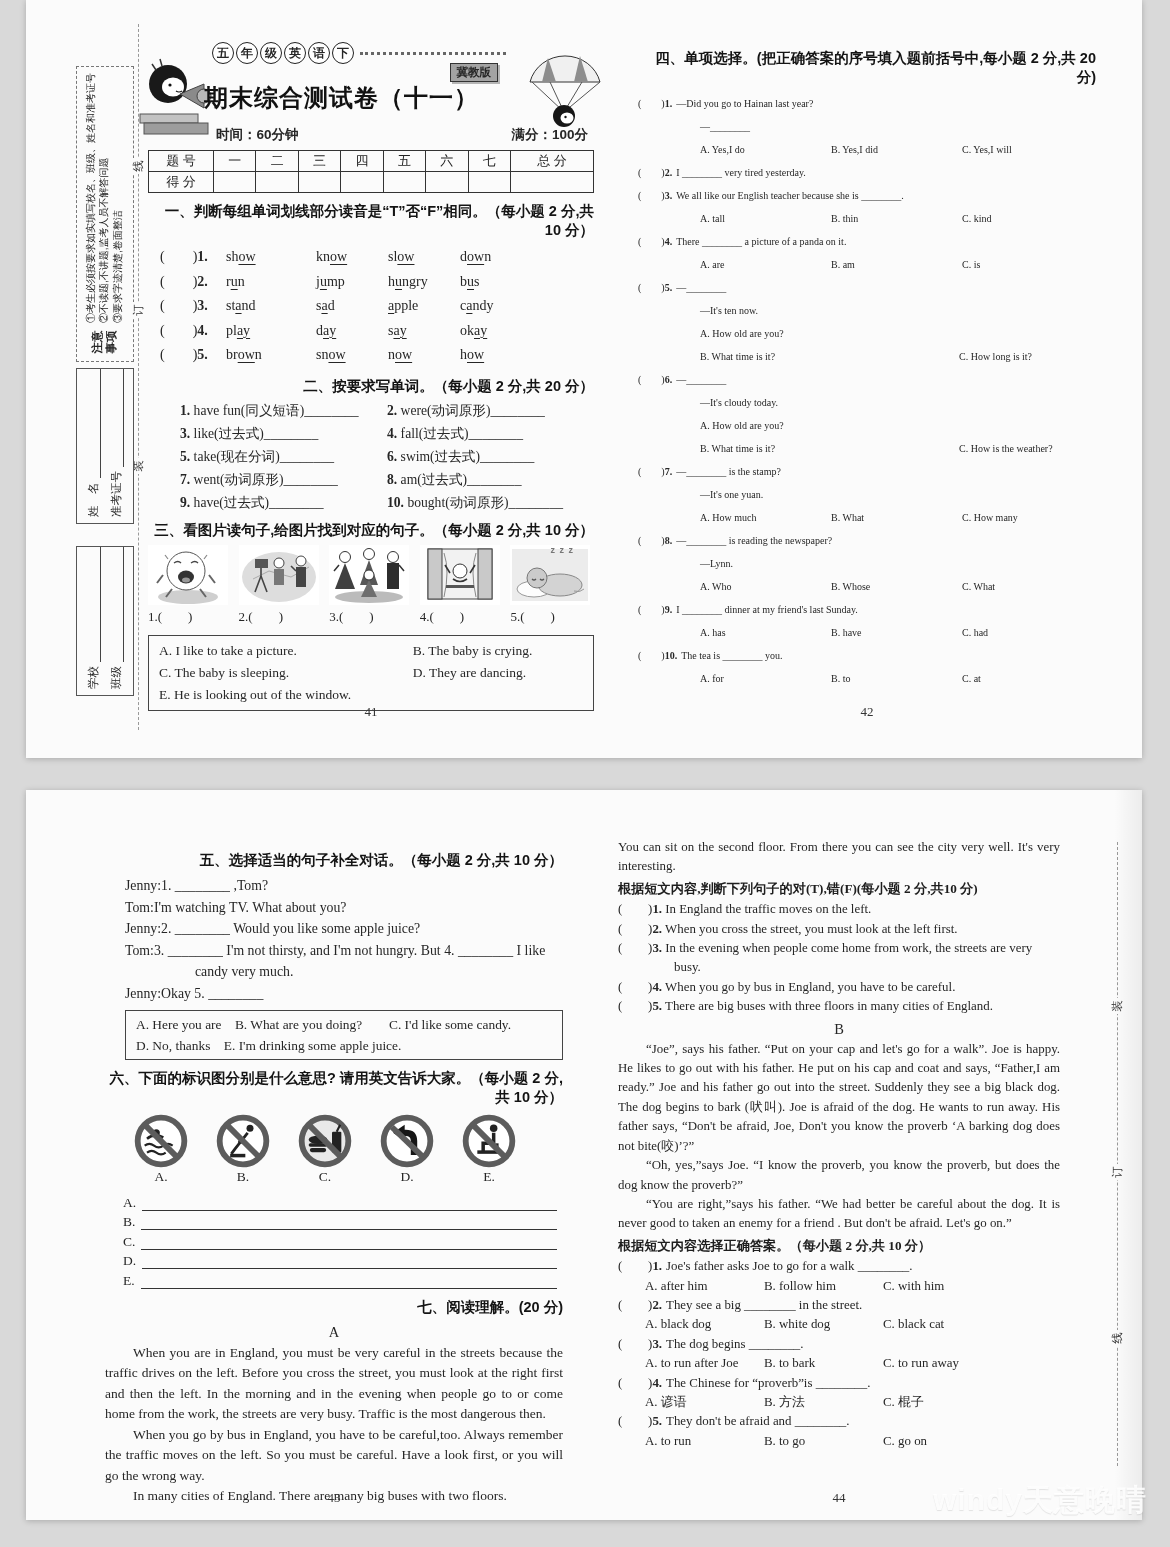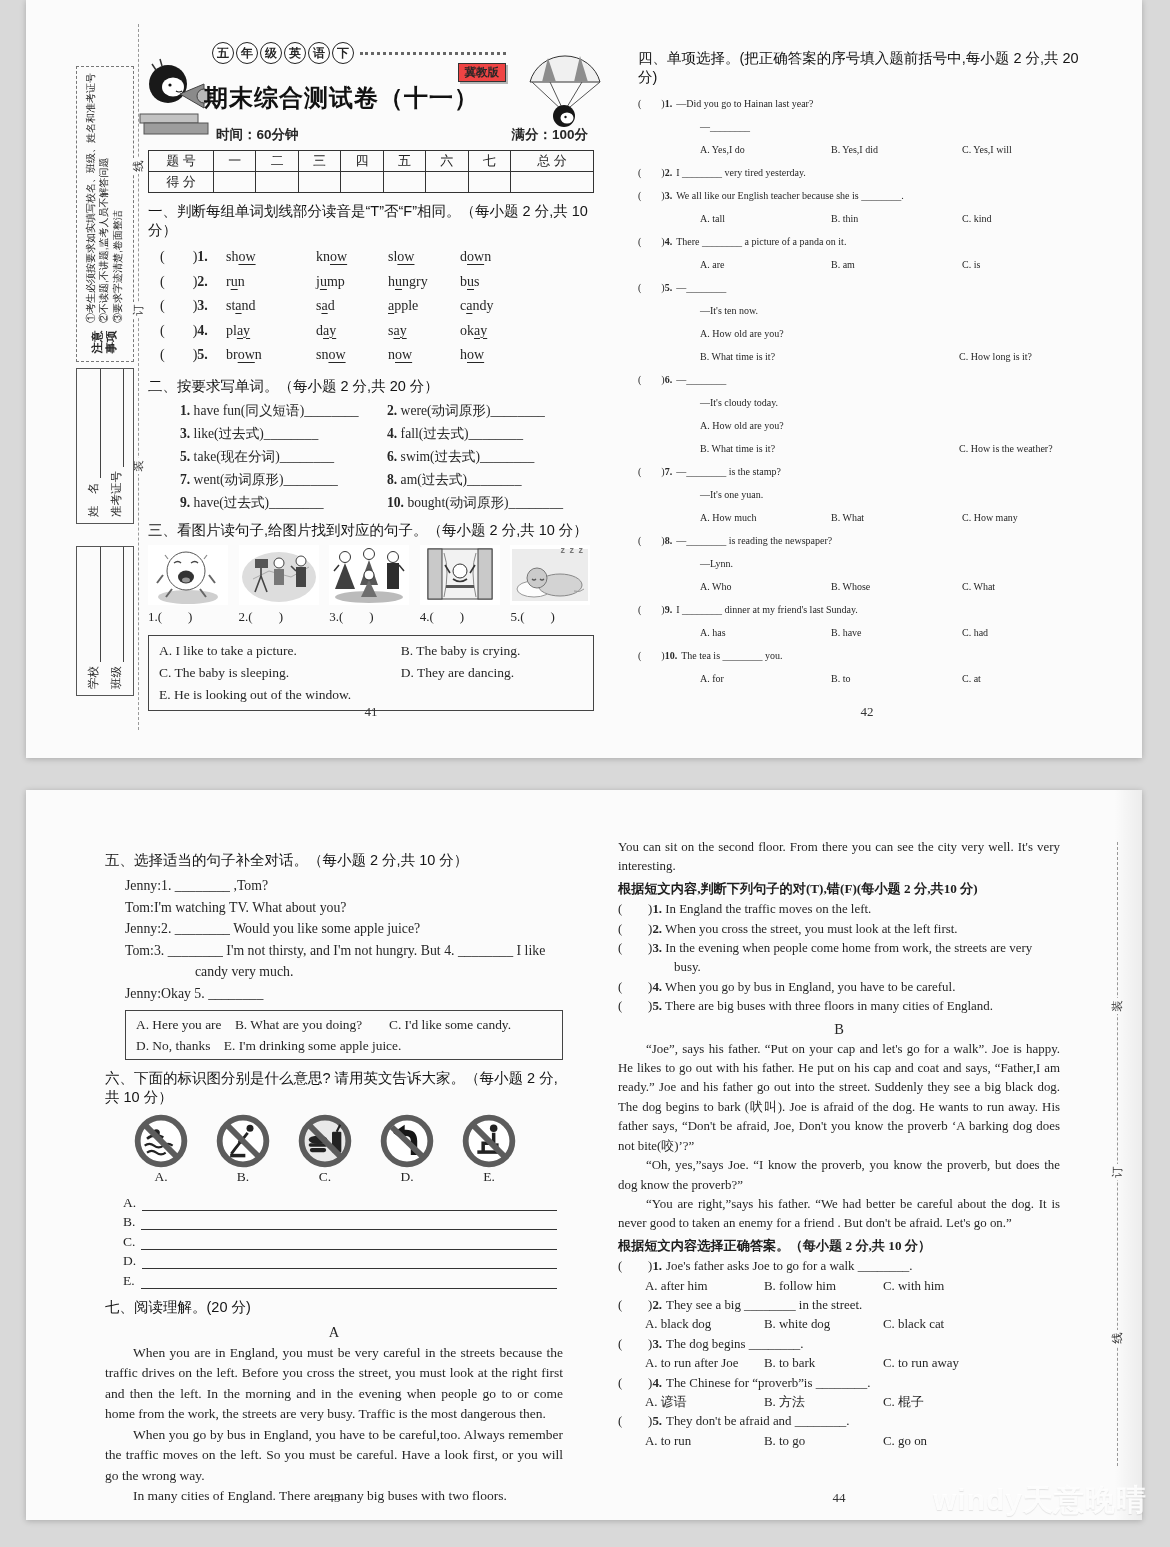--- a/index.html
+++ b/index.html
@@ -8,21 +8,21 @@
     background:#d9d9d9;
     font-family:"Liberation Serif", serif;
     color:#262626;
     overflow:hidden;
   }
   .card{position:absolute;background:#fbfbfb;box-shadow:0 1px 6px rgba(0,0,0,.22);}
   #card-top{left:26px;top:0;width:1116px;height:758px;}
   #card-bottom{left:26px;top:790px;width:1116px;height:730px;}
   #card-bottom::after{content:"";position:absolute;right:0;top:0;width:28px;height:100%;
     background:linear-gradient(to right, rgba(0,0,0,0), rgba(0,0,0,.06));}
-  .sec-title{font-family:"Liberation Sans", sans-serif;font-weight:400;font-size:14.5px;margin:9px 0 5px 0;color:#141414;}
+  .sec-title{font-family:"Liberation Sans", sans-serif;font-weight:700;font-size:14.5px;margin:9px 0 5px 0;color:#141414;text-align:right;}
   .page-col{position:absolute;}
   .pgnum{position:absolute;text-align:center;font-size:13px;color:#333;}
   u{text-underline-offset:3px;text-decoration-thickness:1px;}
 
   
   .rotbox{position:absolute;overflow:hidden;background:#fbfbfb;}
   .rotin{position:absolute;left:0;top:0;transform-origin:0 0;display:flex;}
   #notice-box{left:50px;top:66px;width:56px;height:294px;border:1px dashed #777;}
   #notice-box .rotin{width:290px;height:52px;transform:translateY(292px) rotate(-90deg);align-items:center;gap:4px;padding:1px 2px;}
   .notice-label{width:30px;font:700 11.5px "Liberation Sans",sans-serif;line-height:1.25;text-align:center;flex:none;}
@@ -36,21 +36,21 @@
   .bind-line{position:absolute;border-left:1px dashed #999;width:0;}
   .bind-char{position:absolute;width:16px;height:16px;font:11.5px "Liberation Sans",sans-serif;color:#333;
     background:#fbfbfb;text-align:center;line-height:16px;transform:rotate(-90deg);}
 
   
   .hdr{position:relative;height:106px;}
   .hdr-row{position:absolute;left:64px;top:4px;right:88px;display:flex;align-items:center;gap:2px;}
   .circ{width:20px;height:20px;border:1.5px solid #222;border-radius:50%;display:inline-flex;align-items:center;justify-content:center;
     font:700 12px "Liberation Sans",sans-serif;background:#fff;flex:none;}
   .dotline{flex:1;border-top:3px dotted #666;margin-left:4px;height:0;}
-  .edition{position:absolute;right:88px;top:25px;border:1.5px solid #333;background:#ef4444;
+  .edition{position:absolute;right:96px;top:25px;border:1.5px solid #333;background:#a3a3a3;
     font:700 11.5px "Liberation Sans",sans-serif;padding:1px 6px;box-shadow:2px 2px 0 #b5b5b5;}
   .hdr-title{position:absolute;left:56px;top:44px;font:700 24px "Liberation Sans",sans-serif;letter-spacing:1px;color:#111;}
   .hdr-info{position:absolute;left:28px;right:6px;bottom:0;display:flex;justify-content:space-between;
     font:700 13.5px "Liberation Sans",sans-serif;padding-left:40px;}
   .mascot{position:absolute;}
 
   
   table.score{border-collapse:collapse;width:100%;margin-top:6px;table-layout:fixed;}
   table.score td{border:1px solid #333;height:20px;text-align:center;
     font:13px "Liberation Sans",sans-serif;color:#222;padding:0;}
@@ -60,23 +60,23 @@
   .wrow .br{white-space:nowrap;}
 
   
   .g2{display:grid;grid-template-columns:1fr 1fr;row-gap:4px;margin-left:32px;font-size:13.6px;line-height:19px;}
 
   
   .pics{display:flex;gap:7px;margin-top:4px;}
   .pic{width:84px;margin:0;position:relative;}
   .pic svg{display:block;background:#fff;}
   .pic .cap{font-size:13px;margin-top:3px;}
-  .zzz{position:absolute;right:10px;top:0;font:700 9px "Liberation Sans",sans-serif;color:#777;letter-spacing:1px;}
+  .zzz{position:absolute;right:20px;top:0;font:700 9px "Liberation Sans",sans-serif;color:#777;letter-spacing:1px;}
   .sbox{border:1px solid #444;margin-top:9px;padding:4px 10px;font-size:13.5px;}
-  .sbox .row{display:grid;grid-template-columns:57% 43%;line-height:22px;}
+  .sbox .row{display:grid;grid-template-columns:57% 43%;line-height:22px;gap:12px;}
 
   
   .q{font-size:10px;line-height:23px;}
   .q .br,.tf .br{white-space:pre;}
   .qn{padding-right:4px;}
   .l2{padding-left:62px;}
   .l2:empty{display:none;}
   .opts{padding-left:62px;}
   .opt{display:inline-block;}
   .opt:empty{display:none;}

